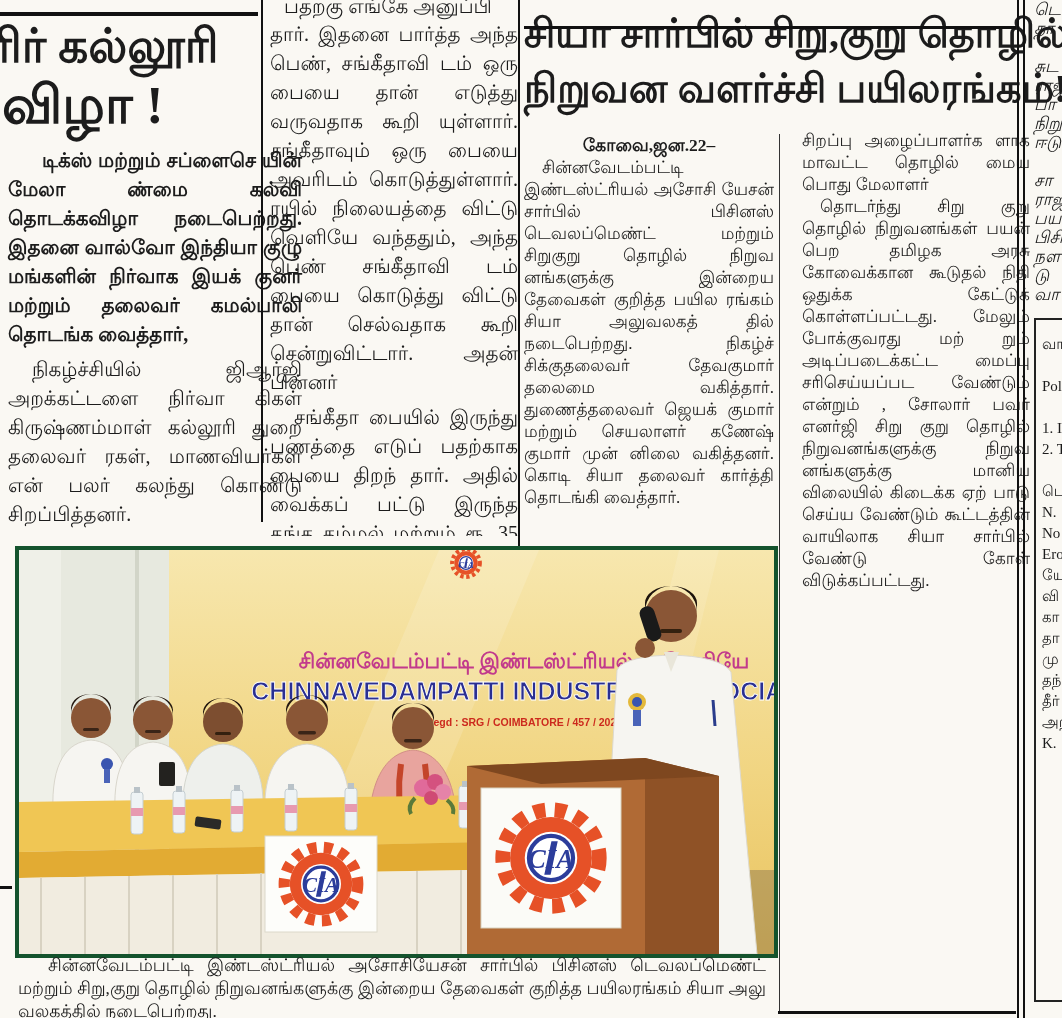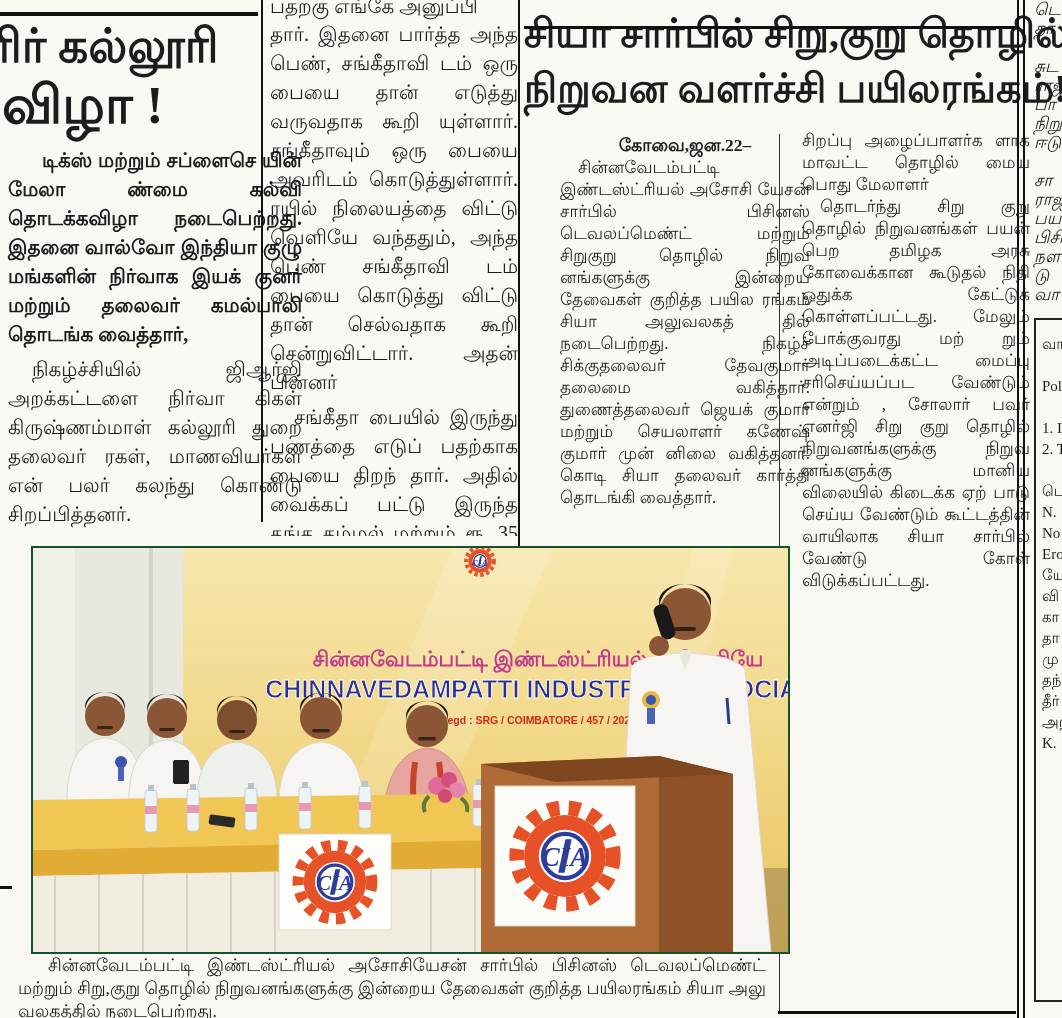--- a/index.html
+++ b/index.html
@@ -11,43 +11,43 @@
   
   .col1{position:absolute;left:0;top:0;width:308px;height:540px;overflow:hidden;}
   .col1 .head{font-weight:bold;font-size:47px;line-height:57px;margin:18px 0 0 -12px;white-space:nowrap;}
   .col1 .head2{font-weight:bold;font-size:53px;line-height:57px;margin:2px 0 0 2px;}
   .col1 .body{font-size:20px;line-height:29px;padding:12px 6px 0 8px;}
   .col1 .body p:first-child{text-indent:34px;font-weight:bold;}
   .col1 .body p+p{text-indent:24px;}
   
   .col2{position:absolute;left:268px;top:0;width:248px;height:536px;overflow:hidden;
         font-size:20px;line-height:29px;padding:0 2px;}
-  .clipline{height:20px;overflow:hidden;}
+  .clipline{height:20px;overflow:hidden;margin-left:14px;}
   .clipline span{display:block;margin-top:-8px;}
   .col2 p+p{text-indent:24px;}
   
   .article{position:absolute;left:524px;top:0;width:492px;height:1018px;}
   .strip{height:24px;overflow:hidden;font-size:18px;white-space:nowrap;}
   .strip span{display:inline-block;margin-top:-5px;word-spacing:26px;}
   .article .head{font-weight:bold;font-size:40px;line-height:51px;margin:4px 0 0 0;white-space:nowrap;}
-  .acolA{position:absolute;left:0;top:134px;width:250px;font-size:17px;line-height:22px;margin-left:36px;}
+  .acolA{position:absolute;left:0;top:134px;width:250px;font-size:17px;line-height:22px;}
   .dateline{font-weight:bold;text-align:center;font-size:17.5px;margin:0 0 1px 0;}
   .acolA p{text-indent:18px;}
   .acolB{position:absolute;left:262px;top:130px;width:228px;font-size:17px;line-height:22px;margin-left:16px;}
   .acolB p{margin:0;text-align:justify;}
   .acolB p+p{text-indent:18px;}
   
   .rightcol{position:absolute;left:1030px;top:0;width:32px;height:1018px;overflow:hidden;
             font-size:17px;font-style:italic;}
   .frag{white-space:pre-line;line-height:19px;padding-left:4px;}
   .edgebox{position:absolute;left:4px;top:318px;width:40px;height:680px;border:2px solid #222;border-right:none;
            font-style:normal;}
   .edgebox .frag{font-style:normal;line-height:21px;padding:14px 0 0 6px;font-size:15px;}
   
-  .photo{position:absolute;left:31px;top:546px;width:755px;height:404px;border:2px solid #14532d;background:#7dd3fc;}
+  .photo{position:absolute;left:15px;top:546px;width:755px;height:404px;border:4px solid #14532d;background:#7dd3fc;}
   .caption{position:absolute;left:18px;top:954px;width:748px;font-size:17.5px;line-height:23px;text-align:justify;}
   .caption p{margin:0;text-indent:30px;}
   .edge-dash{position:absolute;left:0;top:886px;width:12px;height:3px;background:#111;}
 </style>
 </head>
 <body>
 
 <div class="page">
 
   <div class="col1">

